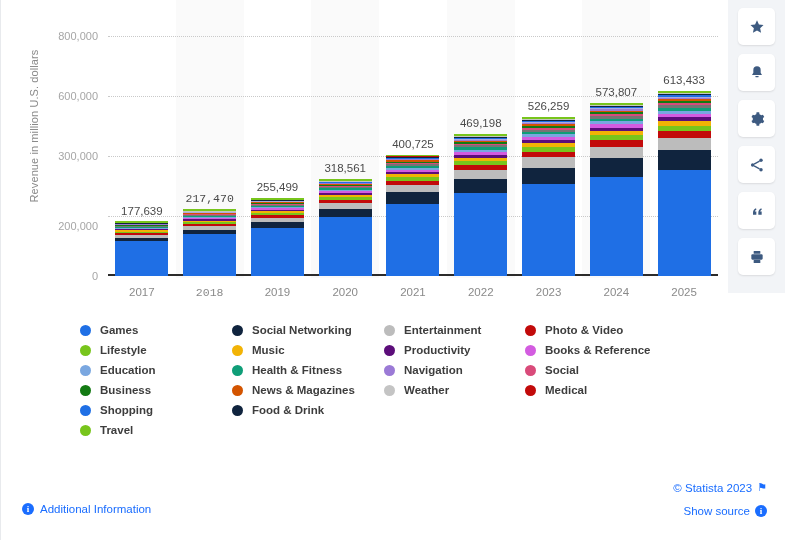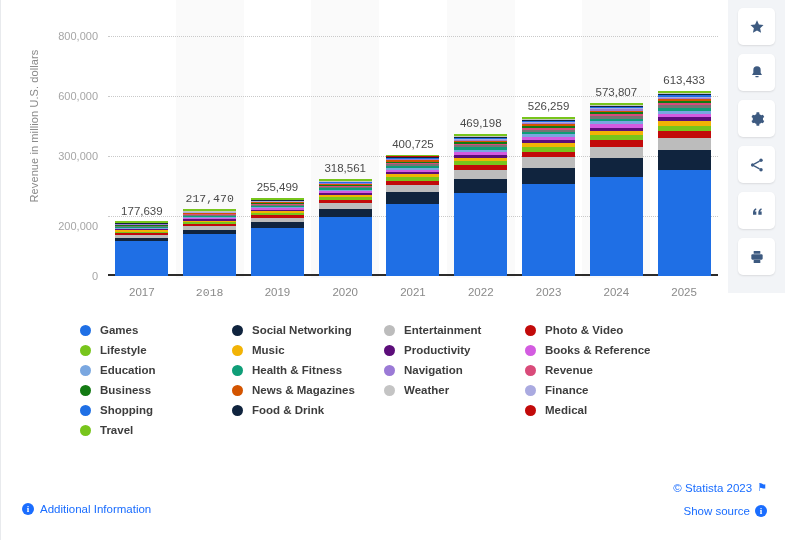--- a/index.html
+++ b/index.html
@@ -577,25 +577,21 @@
         <div class="legend-item">
           <span class="legend-dot" style="background: rgb(194, 10, 10);"></span>
           <span class="legend-label">Photo &amp; Video</span>
         </div>
         <div class="legend-item">
           <span class="legend-dot" style="background: rgb(211, 92, 224);"></span>
           <span class="legend-label">Books &amp; Reference</span>
         </div>
         <div class="legend-item">
           <span class="legend-dot" style="background: rgb(217, 75, 122);"></span>
-          <span class="legend-label">Revenue</span>
-        </div>
-        <div class="legend-item">
-          <span class="legend-dot" style="background: rgb(170, 170, 224);"></span>
-          <span class="legend-label">Finance</span>
+          <span class="legend-label">Social</span>
         </div>
         <div class="legend-item">
           <span class="legend-dot" style="background: rgb(194, 10, 10);"></span>
           <span class="legend-label">Medical</span>
         </div>
       </div>
     </div>
 
   <div class="toolbar">
     <div class="tool-btn">

